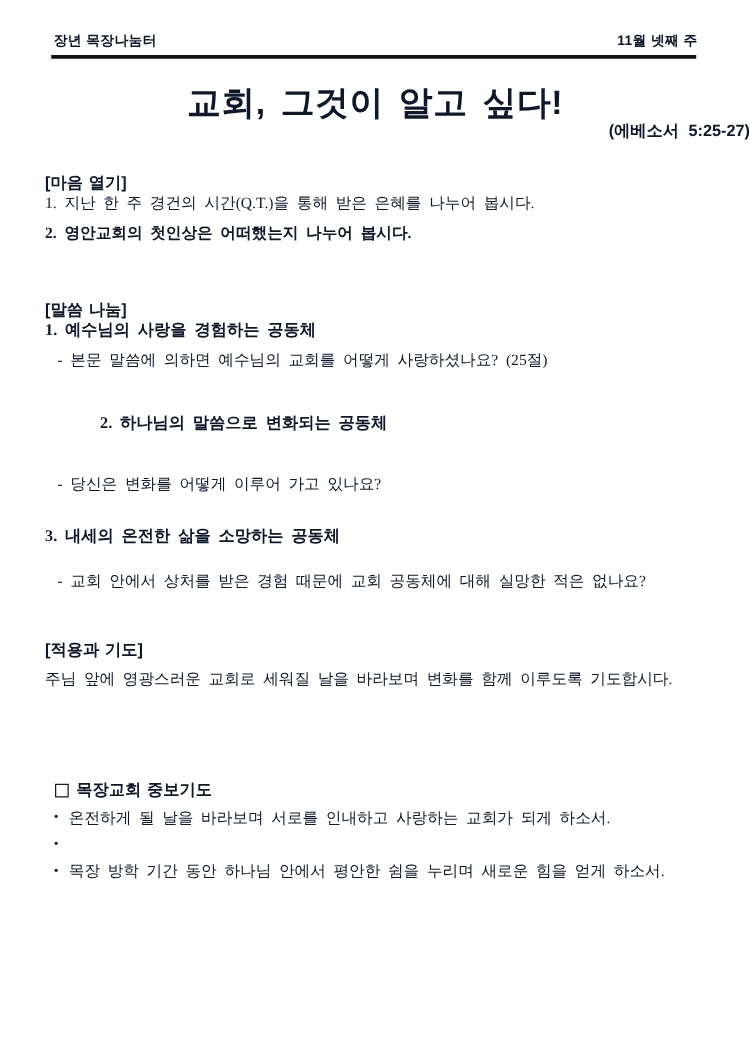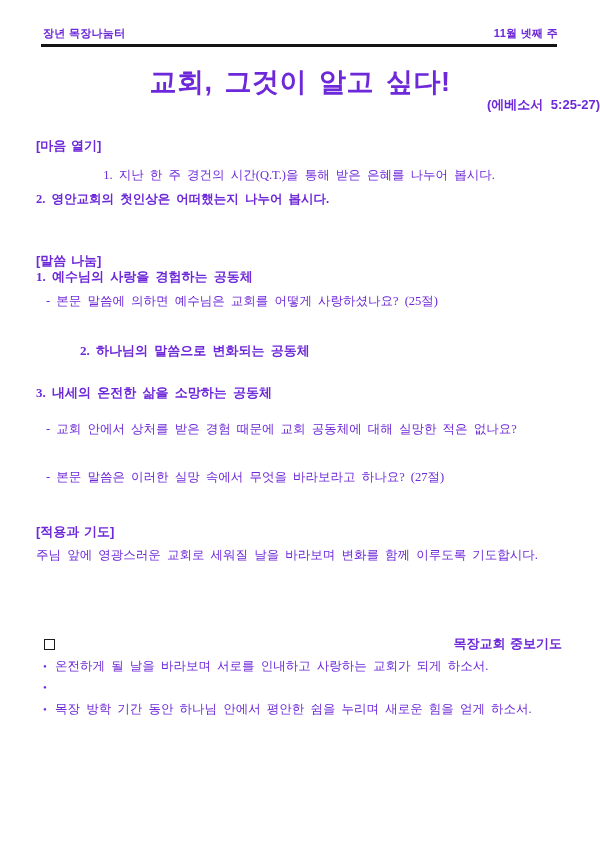--- a/index.html
+++ b/index.html
@@ -5,21 +5,21 @@
   html, body {
     margin: 0;
     padding: 0;
     background: #ffffff;
   }
   .page {
     position: relative;
     width: 600px;
     height: 849px;
     background: #ffffff;
-    color: #6d28d9;
+    color: #0f172a;
     font-family: "Liberation Serif", serif;
     box-sizing: border-box;
     overflow: hidden;
   }
   
   .header {
     display: flex;
     justify-content: space-between;
     padding: 26px 42px 0 43px;
     font-family: "Liberation Sans", sans-serif;
@@ -61,21 +61,21 @@
     word-spacing: 3px;
   }
   .sec-h {
     font-family: "Liberation Sans", sans-serif;
     font-weight: bold;
     font-size: 13px;
     line-height: 16px;
     word-spacing: 1px;
   }
   .mt-open   { margin-top: 26px; }
-  .mt-item1  { margin-top: 13px; text-align: center;  }
+  .mt-item1  { margin-top: 0;  }
   .mt-item2  { margin-top: 8px; font-weight: bold;  }
   .mt-share  { margin-top: 46px; }
   .point-t {
     font-weight: bold;
     font-size: 13px;
     line-height: 16px;
   }
   .q {
     padding-left: 10px;
     line-height: 16px;
@@ -98,21 +98,20 @@
     word-spacing: 3px;
   }
   .prayer-h {
     display: flex;
     align-items: center;
     font-family: "Liberation Sans", sans-serif;
     font-weight: bold;
     font-size: 13px;
     line-height: 16px;
     word-spacing: 1px;
-    justify-content: space-between;
   }
   .checkbox {
     display: inline-block;
     width: 9px;
     height: 9px;
     border: 1.7px solid #1c1c1c;
     margin: 0 6px 0 1px;
     flex: none;
   }
   .bullet-row {
@@ -145,27 +144,27 @@
 
   <div class="content">
 
     <div class="sec-h mt-open">[마음 열기]</div>
     <div class="mt-item1">1. 지난 한 주 경건의 시간(Q.T.)을 통해 받은 은혜를 나누어 봅시다.</div>
     <div class="mt-item2">2. 영안교회의 첫인상은 어떠했는지 나누어 봅시다.</div>
 
     <div class="sec-h mt-share">[말씀 나눔]</div>
 
     <div class="point-t">1. 예수님의 사랑을 경험하는 공동체</div>
-    <div class="q mt-q8">- 본문 말씀에 의하면 예수님은 교회를 어떻게 사랑하셨나요? (25절)</div>
+    <div class="q mt-q8">- 본문 말씀에 의하면 예수님의 교회를 어떻게 사랑하셨나요? (25절)</div>
 
     <div class="point-t mt-p2">2. 하나님의 말씀으로 변화되는 공동체</div>
+    <div class="q mt-q33">- 당신은 변화를 어떻게 이루어 가고 있나요?</div>
 
     <div class="point-t mt-p3">3. 내세의 온전한 삶을 소망하는 공동체</div>
     <div class="q mt-q10">- 교회 안에서 상처를 받은 경험 때문에 교회 공동체에 대해 실망한 적은 없나요?</div>
-    <div class="q mt-q32">- 본문 말씀은 이러한 실망 속에서 무엇을 바라보라고 하나요? (27절)</div>
 
     <div class="sec-h mt-app">[적용과 기도]</div>
     <div class="mt-appt">주님 앞에 영광스러운 교회로 세워질 날을 바라보며 변화를 함께 이루도록 기도합시다.</div>
 
   </div>
 
   <div class="prayer">
     <div class="prayer-h">
       <span class="checkbox"></span>
       <span>목장교회 중보기도</span>

